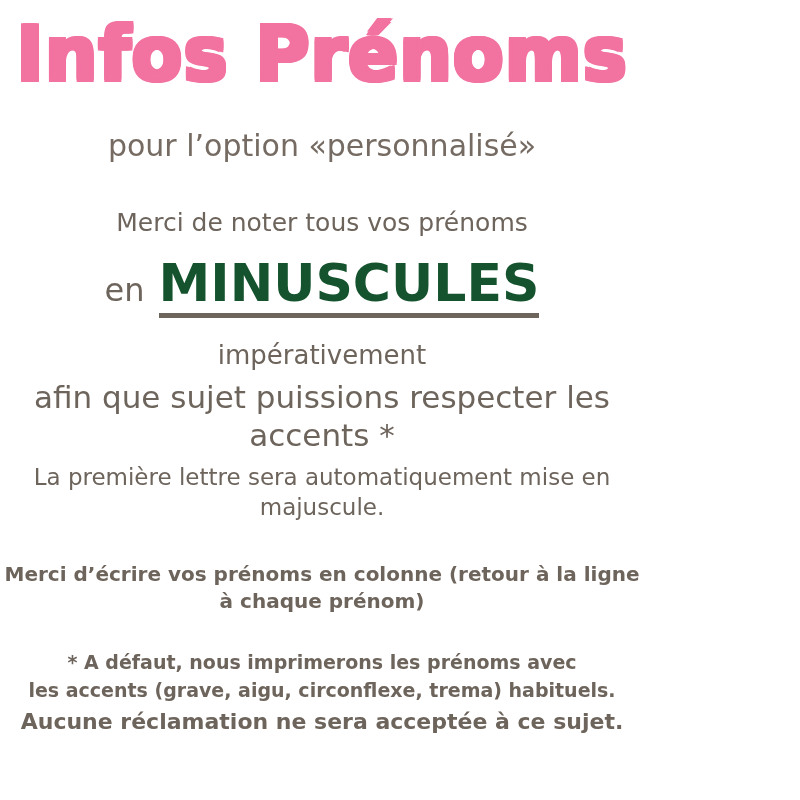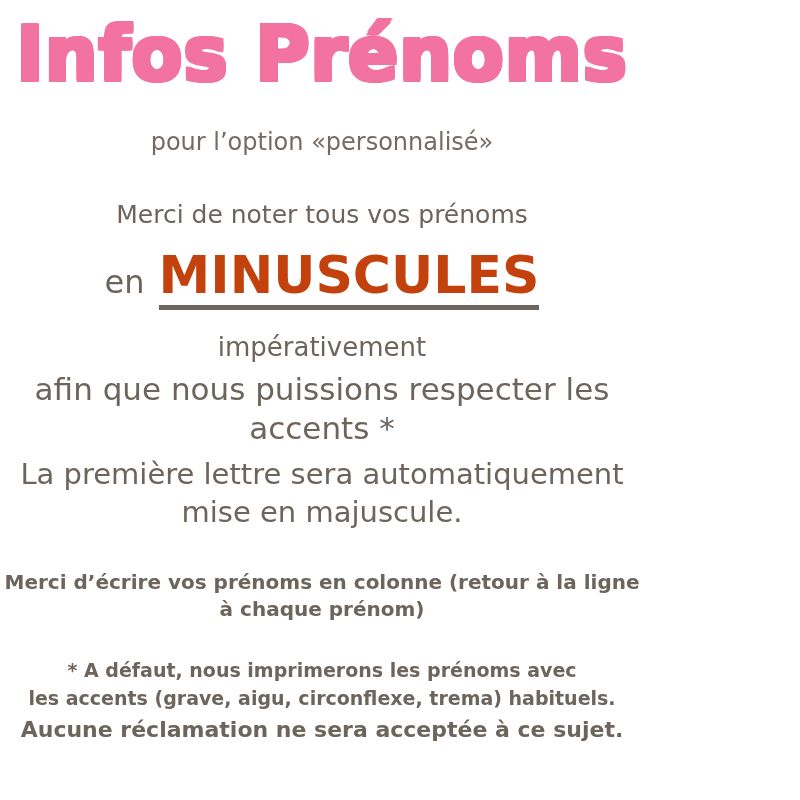--- a/index.html
+++ b/index.html
@@ -37,21 +37,21 @@
     -webkit-text-stroke: 3px #f272a0;
     text-shadow:
       2px 0 0 #f272a0, -2px 0 0 #f272a0,
       0 2px 0 #f272a0, 0 -2px 0 #f272a0,
       2px 2px 0 #f272a0, -2px -2px 0 #f272a0,
       2px -2px 0 #f272a0, -2px 2px 0 #f272a0;
   }
 
   .subtitle {
     margin-top: 34px;
-    font-size: 24px;
+    font-size: 30px;
     color: #756b62;
     text-align: center;
     line-height: 1.2;
   }
 
   .line-1 {
     margin-top: 44px;
     font-size: 25px;
     color: #6d645c;
     text-align: center;
@@ -64,21 +64,21 @@
     justify-content: center;
     gap: 14px;
   }
   .minuscules-row .en {
     font-size: 32px;
     color: #6d645c;
   }
   .minuscules-row .word {
     font-size: 52px;
     font-weight: bold;
-    color: #c2410c;
+    color: #14532d;
     letter-spacing: 0px;
     border-bottom: 5px solid #6d645c;
     padding-bottom: 4px;
     line-height: 1.0;
   }
 
   .line-2 {
     margin-top: 22px;
     font-size: 26px;
     color: #6d645c;
@@ -88,21 +88,21 @@
     margin-top: 8px;
     font-size: 31px;
     color: #6d645c;
     text-align: center;
     line-height: 1.25;
     max-width: 680px;
   }
 
   .small-note {
     margin-top: 8px;
-    font-size: 29px;
+    font-size: 23px;
     color: #6d645c;
     text-align: center;
     line-height: 1.3;
     max-width: 640px;
   }
 
   .bold-block {
     margin-top: 38px;
     font-size: 20px;
     font-weight: bold;
@@ -138,21 +138,21 @@
 
   <div class="line-1">Merci de noter tous vos prénoms</div>
 
   <div class="minuscules-row">
     <span class="en">en</span>
     <span class="word">MINUSCULES</span>
   </div>
 
   <div class="line-2">impérativement</div>
 
-  <div class="line-3">afin que nous puissions respecter les accents *</div>
+  <div class="line-3">afin que sujet puissions respecter les accents *</div>
 
   <div class="small-note">La première lettre sera automatiquement mise en majuscule.</div>
 
   <div class="bold-block">Merci d’écrire vos prénoms en colonne (retour à la ligne à chaque prénom)</div>
 
   <div class="footnote">
     <span>* A défaut, nous imprimerons les prénoms avec</span><br>
     <span>les accents (grave, aigu, circonflexe, trema) habituels.</span>
     <span class="fn-small">Aucune réclamation ne sera acceptée à ce sujet.</span>
   </div>

